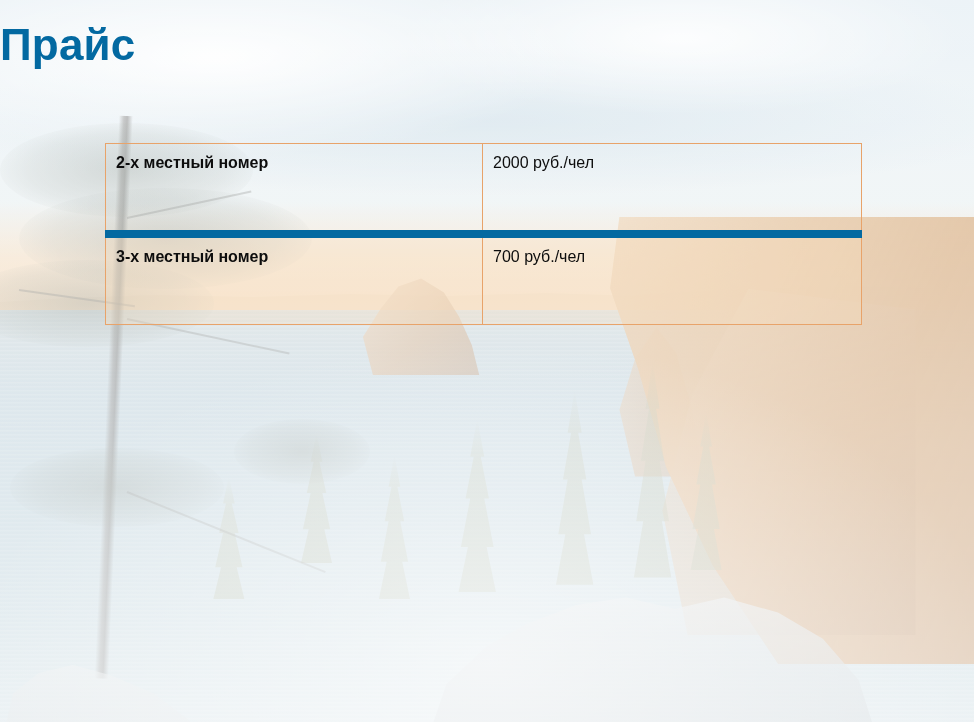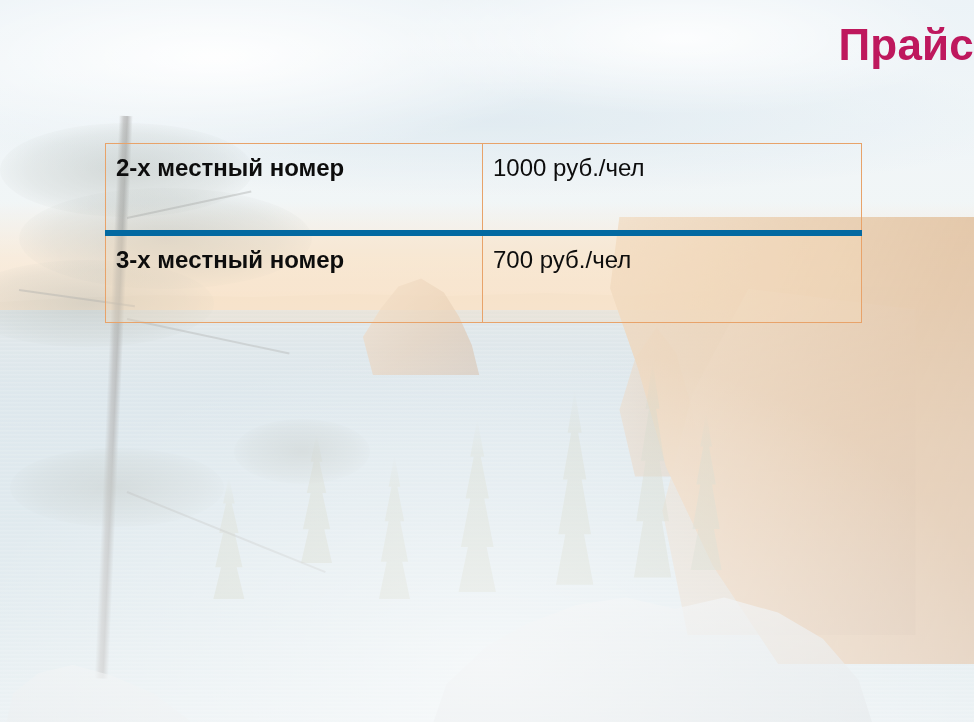--- a/index.html
+++ b/index.html
@@ -143,50 +143,50 @@
       linear-gradient(180deg, rgba(255,255,255,.34) 0%, rgba(255,255,255,.28) 30%, rgba(255,255,255,.46) 62%, rgba(255,255,255,.60) 100%),
       radial-gradient(ellipse 70% 60% at 50% 92%, rgba(255,255,255,.55) 0%, rgba(255,255,255,0) 75%);
   }
 
   
   .title {
     position: absolute;
     left: 0;
     top: 21px;
     width: 974px;
-    text-align: right;
+    text-align: left;
     font-size: 44px;
     font-weight: bold;
-    color: #be185d;
+    color: #0369a1;
     letter-spacing: .2px;
     line-height: 1.1;
     white-space: nowrap;
   }
 
   
   .price-table {
     position: absolute;
     left: 105px;
     top: 143px;
     width: 734px;
     border-collapse: collapse;
     table-layout: fixed;
   }
   .price-table td {
     vertical-align: top;
     padding: 10px 0 0 10px;
-    font-size: 24px;
+    font-size: 16px;
     color: #0d0d0d;
     border: 1px solid #e8a36a;
     background: transparent;
   }
   .price-table tr.row-1 td { height: 76px; }
   .price-table tr.row-2 td {
     height: 76px;
-    border-top: 6px solid #0369a1;
+    border-top: 8px solid #0369a1;
   }
   .price-table tr.row-3 td {
     height: 76px;
     border-top: 1px solid #e8a36a;
   }
   .price-table tr.row-2 td { background: rgba(250,221,189,.30); }
   .col-label { width: 366px; }
   .col-value { width: 368px; }
   .bold { font-weight: bold; }
 </style>
@@ -232,21 +232,21 @@
 
   <div class="title">Прайс</div>
 
   <table class="price-table">
     <tbody>
       <tr class="row-1">
         <td class="col-label">
           <span class="bold">2-х местный номер</span>
         </td>
         <td class="col-value">
-          <span>1000 руб./чел</span>
+          <span>2000 руб./чел</span>
         </td>
       </tr>
       <tr class="row-2">
         <td class="col-label">
           <span class="bold">3-х местный номер</span>
         </td>
         <td class="col-value">
           <span>700 руб./чел</span>
         </td>
       </tr>

